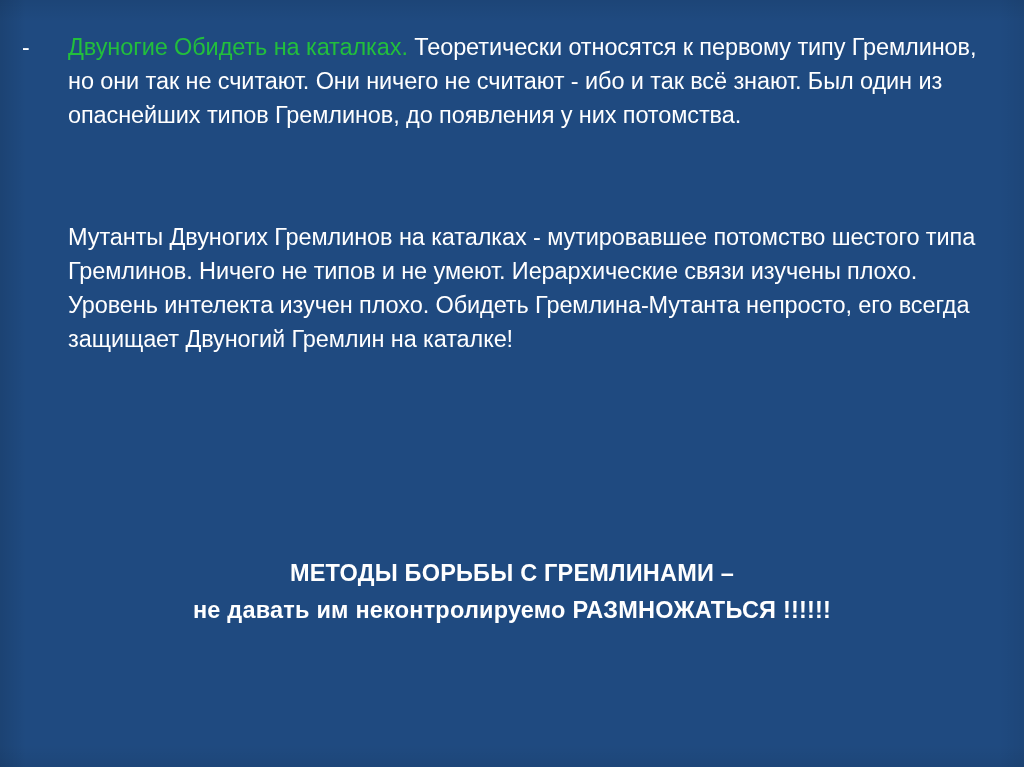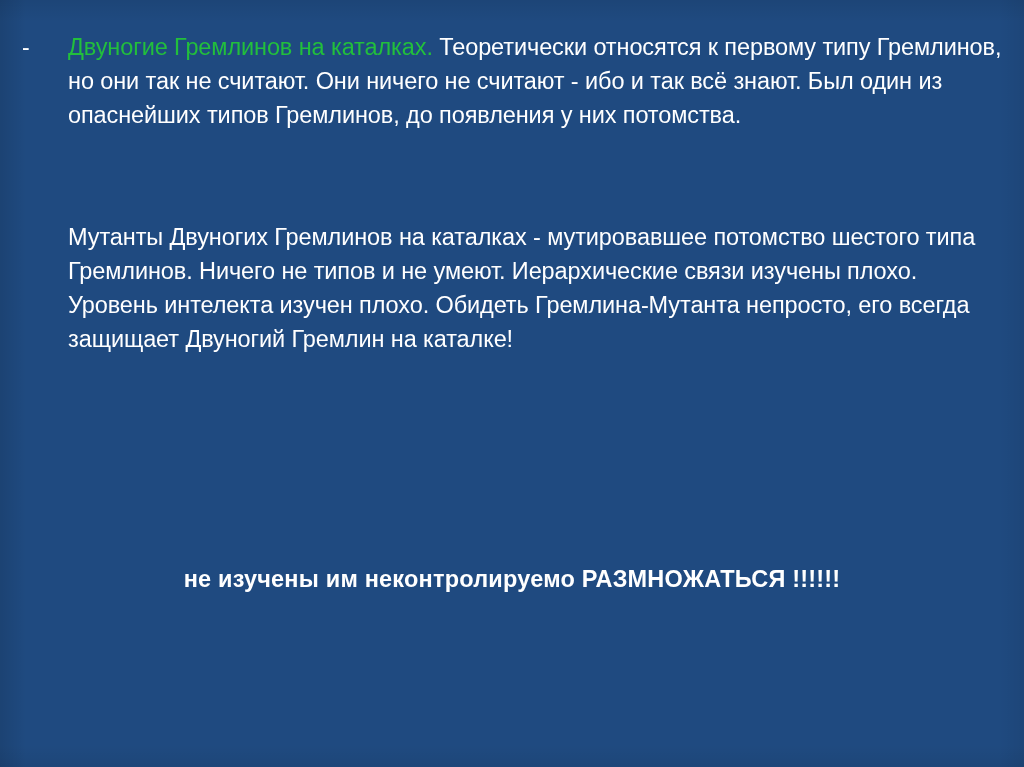--- a/index.html
+++ b/index.html
@@ -105,25 +105,26 @@
 </head>
 <body>
 
 <div id="slide">
 
   <div id="vignette"></div>
 
   <div id="body-block">
     <div class="bullet-row">
       <span class="bullet-dash">-</span>
-      <p class="para"><span class="accent">Двуногие Гремлинов на каталках.</span><span> Теоретически относятся к первому типу Гремлинов, но они так не считают. Они ничего не считают - ибо и так всё знают. Был один из опаснейших типов Гремлинов, до появления у них потомства.</span></p>
+      <p class="para"><span class="accent">Двуногие Обидеть на каталках.</span><span> Теоретически относятся к первому типу Гремлинов, но они так не считают. Они ничего не считают - ибо и так всё знают. Был один из опаснейших типов Гремлинов, до появления у них потомства.</span></p>
     </div>
   </div>
 
   <div id="para-two">
     <p class="para">Мутанты Двуногих Гремлинов на каталках - мутировавшее потомство шестого типа Гремлинов. Ничего не типов и не умеют. Иерархические связи изучены плохо. Уровень интелекта изучен плохо. Обидеть Гремлина-Мутанта непросто, его всегда защищает Двуногий Гремлин на каталке!</p>
   </div>
 
   <div id="conclusion">
-    <div id="conclusion-line-2">не изучены им неконтролируемо РАЗМНОЖАТЬСЯ !!!!!!</div>
+    <div id="conclusion-line-1">МЕТОДЫ БОРЬБЫ С ГРЕМЛИНАМИ –</div>
+    <div id="conclusion-line-2">не давать им неконтролируемо РАЗМНОЖАТЬСЯ !!!!!!</div>
   </div>
 
 </div>
 
 </body></html>

